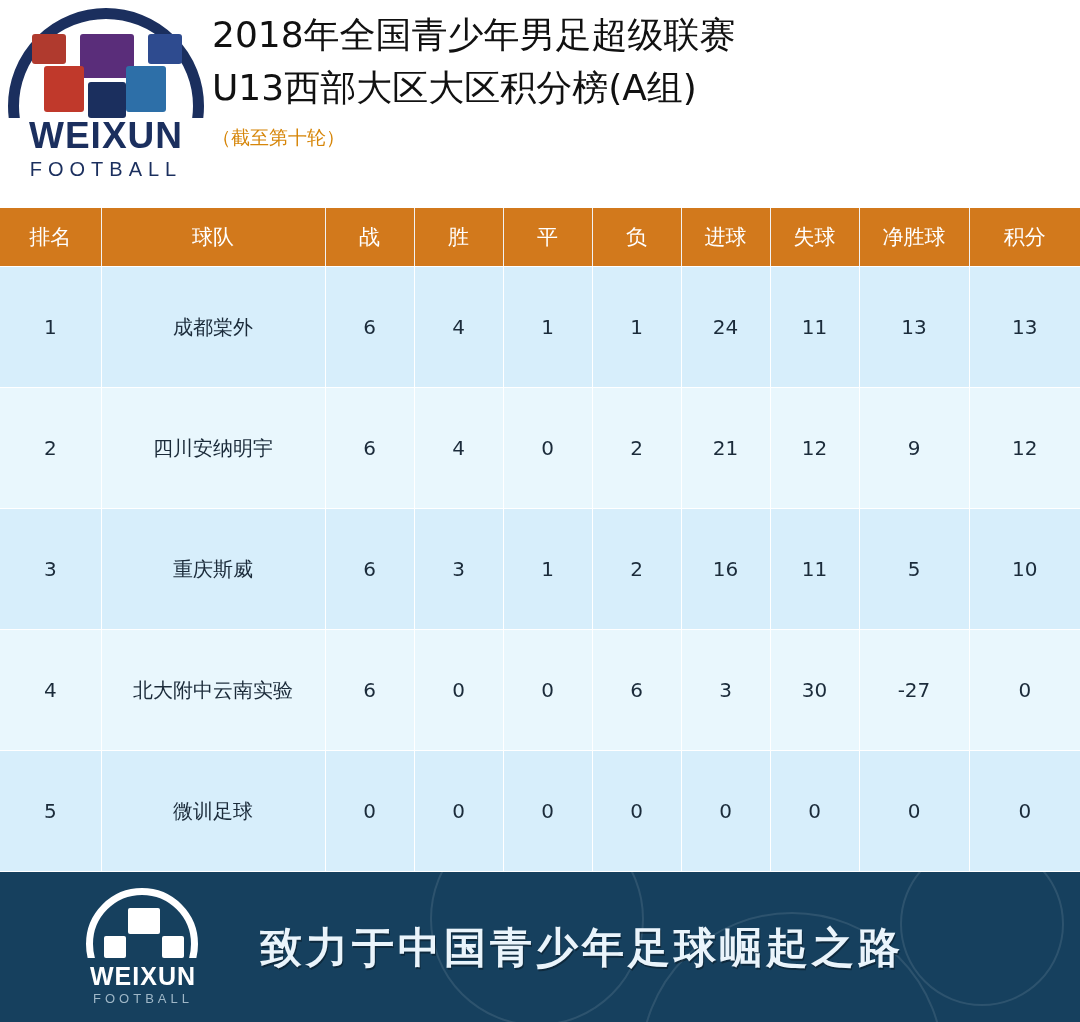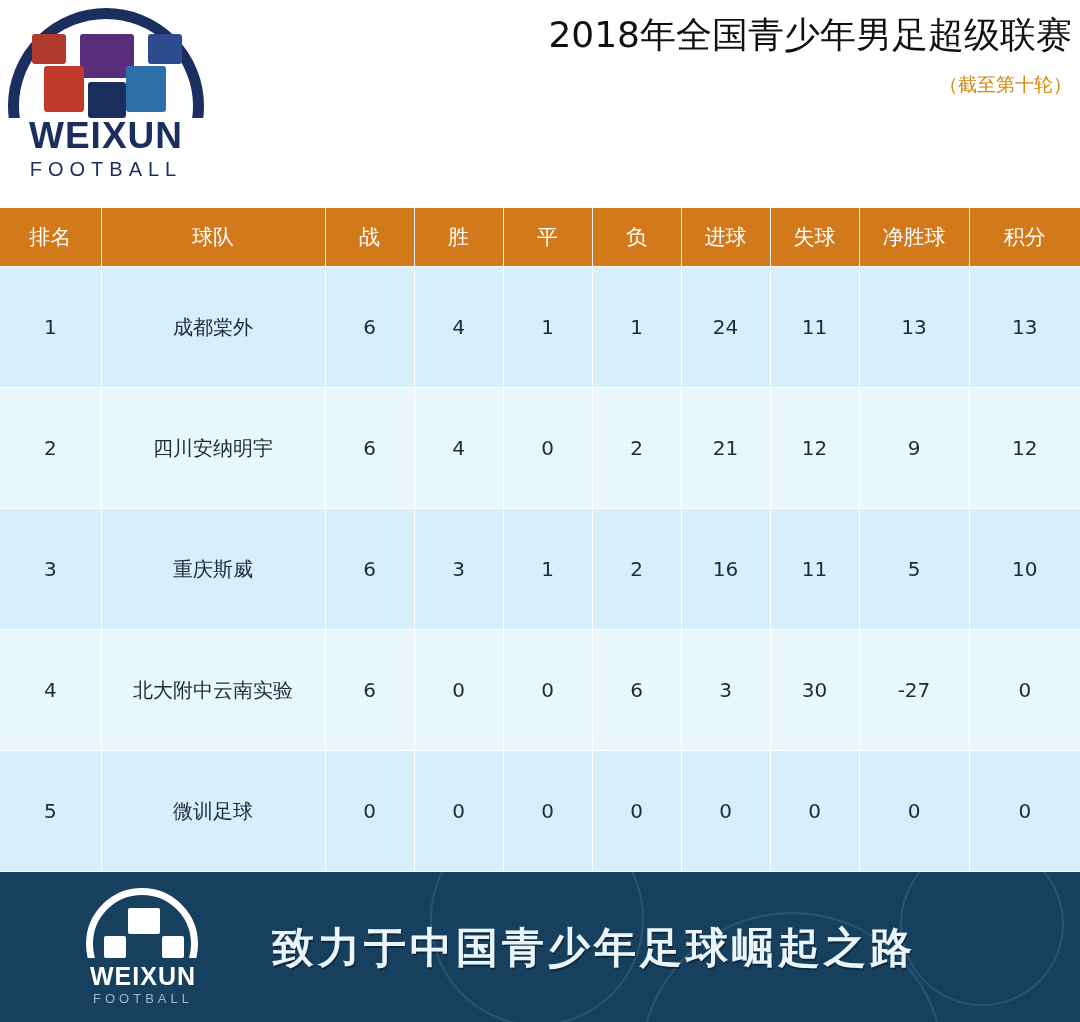--- a/index.html
+++ b/index.html
@@ -73,21 +73,21 @@
     letter-spacing: 6px;
     color: #1b2f5e;
     line-height: 22px;
   }
 
   .title-block {
     position: absolute;
     left: 212px;
     top: 8px;
     width: 860px;
-    text-align: right;
+    text-align: left;
   }
   .title-line {
     font-family: "DejaVu Sans", sans-serif;
     font-size: 36px;
     color: #111111;
     line-height: 53px;
     white-space: nowrap;
   }
   .subtitle {
     font-family: "DejaVu Sans", sans-serif;
@@ -188,21 +188,21 @@
     left: 0;
     top: 103px;
     width: 150px;
     text-align: center;
     font-size: 13px;
     letter-spacing: 4px;
     color: #9fb7c7;
   }
   .footer-slogan {
     position: absolute;
-    left: 272px;
+    left: 260px;
     top: 48px;
     width: 790px;
     font-family: Liberation Serif, serif;
     font-size: 42px;
     font-weight: bold;
     letter-spacing: 4px;
     color: #eaf4fb;
     text-shadow: 1px 2px 0 rgba(0,0,0,0.35);
   }
 </style>
@@ -220,20 +220,21 @@
       <div class="logo-hex" style="left:80px;  top:74px;  width:38px; height:36px; background:#1b2f5e;"></div>
       <div class="logo-hex" style="left:24px;  top:26px;  width:34px; height:30px; background:#b03a2e;"></div>
       <div class="logo-hex" style="left:140px; top:26px;  width:34px; height:30px; background:#2e4b8f;"></div>
     </div>
     <div class="logo-text-main">WEIXUN</div>
     <div class="logo-text-sub">FOOTBALL</div>
   </div>
 
   <div class="title-block">
     <div class="title-line">2018年全国青少年男足超级联赛</div>
+    <div class="title-line">U13西部大区大区积分榜(A组)</div>
     <div class="subtitle">（截至第十轮）</div>
   </div>
 </div>
 
 <table class="standings">
   <colgroup>
     <col style="width:101px">
     <col style="width:224px">
     <col style="width:89px">
     <col style="width:89px">

